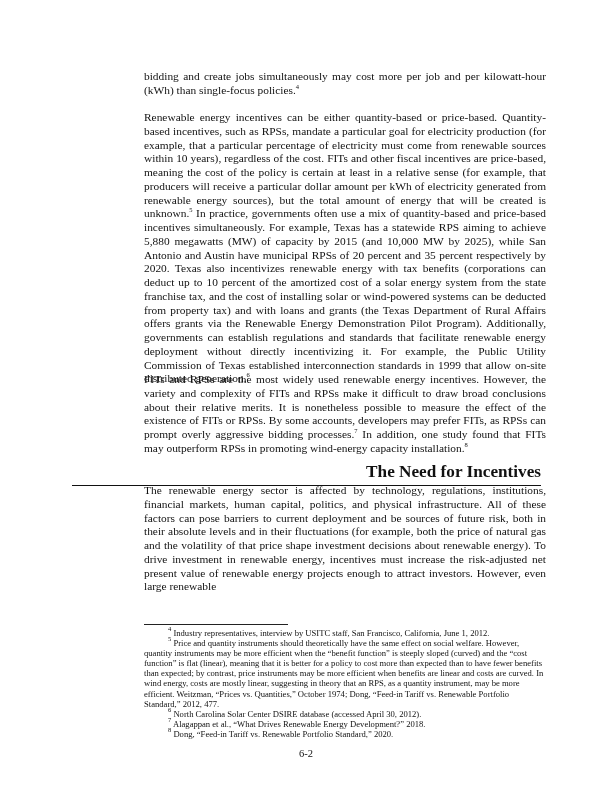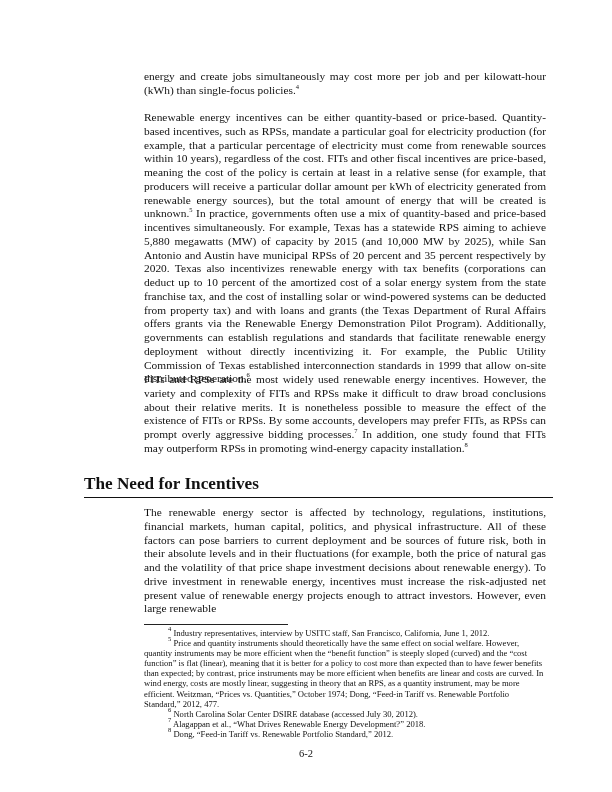--- a/index.html
+++ b/index.html
@@ -12,57 +12,58 @@
       position: absolute; left: 144px; width: 402px;
       font-size: 11.4px; line-height: 13.75px; text-align: justify;
       margin: 0;
     }
     .body-text sup, .fn sup {
       font-size: 6.5px; line-height: 0; vertical-align: 5px;
     }
     #p1 { top: 70px; }
     #p2 { top: 111px; }
     #p3 { top: 373px; }
-    #p4 { top: 506px; }
+    #p4 { top: 484px; }
     .heading {
       position: absolute; left: 72px; top: 462px; width: 469px;
       font-size: 17.2px; font-weight: bold; line-height: 20px;
-      margin: 12px; padding-bottom: 3px;
+      margin: 0; padding-bottom: 3px;
       border-bottom: 1.5px solid #111111;
+      text-align: right;
     }
     .fn-rule {
       position: absolute; left: 144px; top: 624px; width: 144px;
       border-top: 0.8px solid #222222;
     }
     .fn-block {
       position: absolute; left: 144px; top: 628px; width: 402px;
       font-size: 8.6px; line-height: 10.1px; margin: 0;
     }
     .fn { margin: 0; text-indent: 24px; text-align: left; }
     .page-num {
       position: absolute; left: 0; width: 612px; top: 748px;
       text-align: center; font-size: 10.5px;
     }
   </style>
 </head>
 <body>
 
-<p id="p1" class="body-text"><span>energy and create jobs simultaneously may cost more per job and per kilowatt-hour (kWh) than single-focus policies.</span><sup>4</sup></p>
+<p id="p1" class="body-text"><span>bidding and create jobs simultaneously may cost more per job and per kilowatt-hour (kWh) than single-focus policies.</span><sup>4</sup></p>
 
 <p id="p2" class="body-text"><span>Renewable energy incentives can be either quantity-based or price-based. Quantity-based incentives, such as RPSs, mandate a particular goal for electricity production (for example, that a particular percentage of electricity must come from renewable sources within 10 years), regardless of the cost. FITs and other fiscal incentives are price-based, meaning the cost of the policy is certain at least in a relative sense (for example, that producers will receive a particular dollar amount per kWh of electricity generated from renewable energy sources), but the total amount of energy that will be created is unknown.</span><sup>5</sup><span> In practice, governments often use a mix of quantity-based and price-based incentives simultaneously. For example, Texas has a statewide RPS aiming to achieve 5,880 megawatts (MW) of capacity by 2015 (and 10,000 MW by 2025), while San Antonio and Austin have municipal RPSs of 20 percent and 35 percent respectively by 2020. Texas also incentivizes renewable energy with tax benefits (corporations can deduct up to 10 percent of the amortized cost of a solar energy system from the state franchise tax, and the cost of installing solar or wind-powered systems can be deducted from property tax) and with loans and grants (the Texas Department of Rural Affairs offers grants via the Renewable Energy Demonstration Pilot Program). Additionally, governments can establish regulations and standards that facilitate renewable energy deployment without directly incentivizing it. For example, the Public Utility Commission of Texas established interconnection standards in 1999 that allow on-site distributed generation.</span><sup>6</sup></p>
 
 <p id="p3" class="body-text"><span>FITs and RPSs are the most widely used renewable energy incentives. However, the variety and complexity of FITs and RPSs make it difficult to draw broad conclusions about their relative merits. It is nonetheless possible to measure the effect of the existence of FITs or RPSs. By some accounts, developers may prefer FITs, as RPSs can prompt overly aggressive bidding processes.</span><sup>7</sup><span> In addition, one study found that FITs may outperform RPSs in promoting wind-energy capacity installation.</span><sup>8</sup></p>
 
 <h2 class="heading">The Need for Incentives</h2>
 
 <p id="p4" class="body-text"><span>The renewable energy sector is affected by technology, regulations, institutions, financial markets, human capital, politics, and physical infrastructure. All of these factors can pose barriers to current deployment and be sources of future risk, both in their absolute levels and in their fluctuations (for example, both the price of natural gas and the volatility of that price shape investment decisions about renewable energy). To drive investment in renewable energy, incentives must increase the risk-adjusted net present value of renewable energy projects enough to attract investors. However, even large renewable</span></p>
 
 <div class="fn-rule"></div>
 
 <div class="fn-block">
   <p class="fn"><sup>4</sup><span> Industry representatives, interview by USITC staff, San Francisco, California, June 1, 2012.</span></p>
   <p class="fn"><sup>5</sup><span> Price and quantity instruments should theoretically have the same effect on social welfare. However, quantity instruments may be more efficient when the “benefit function” is steeply sloped (curved) and the “cost function” is flat (linear), meaning that it is better for a policy to cost more than expected than to have fewer benefits than expected; by contrast, price instruments may be more efficient when benefits are linear and costs are curved. In wind energy, costs are mostly linear, suggesting in theory that an RPS, as a quantity instrument, may be more efficient. Weitzman, “Prices vs. Quantities,” October 1974; Dong, “Feed-in Tariff vs. Renewable Portfolio Standard,” 2012, 477.</span></p>
-  <p class="fn"><sup>6</sup><span> North Carolina Solar Center DSIRE database (accessed July 30, 2012).</span></p>
+  <p class="fn"><sup>6</sup><span> North Carolina Solar Center DSIRE database (accessed April 30, 2012).</span></p>
   <p class="fn"><sup>7</sup><span> Alagappan et al., “What Drives Renewable Energy Development?” 2018.</span></p>
-  <p class="fn"><sup>8</sup><span> Dong, “Feed-in Tariff vs. Renewable Portfolio Standard,” 2012.</span></p>
+  <p class="fn"><sup>8</sup><span> Dong, “Feed-in Tariff vs. Renewable Portfolio Standard,” 2020.</span></p>
 </div>
 
 <div class="page-num">6-2</div>
 
 </body></html>

